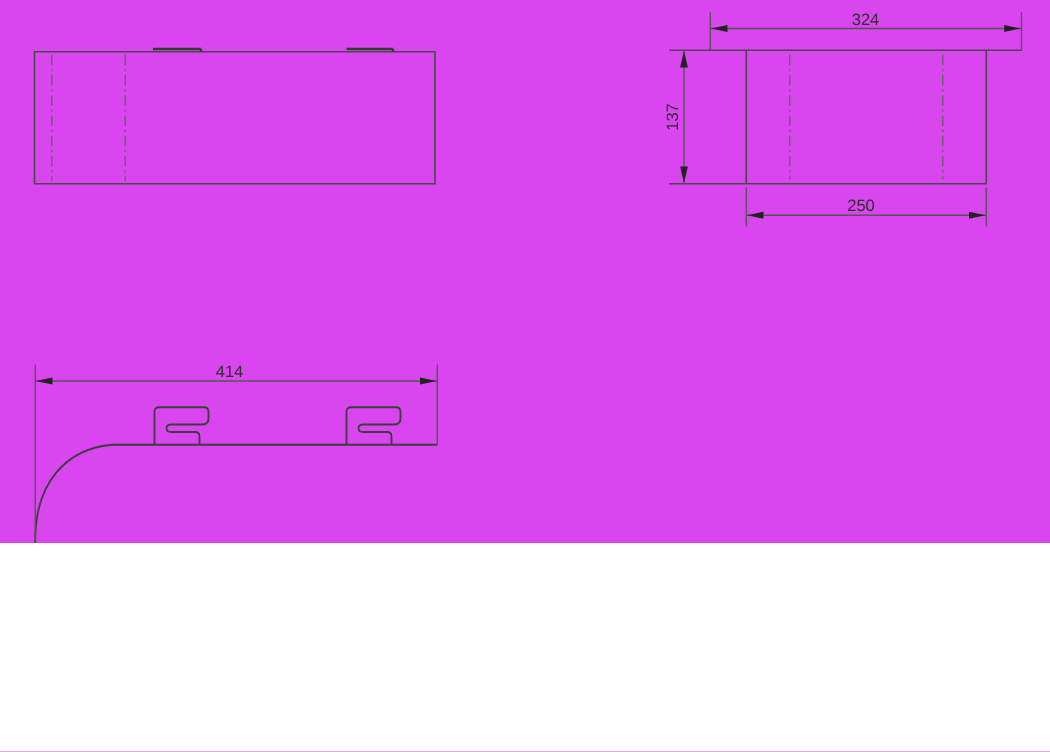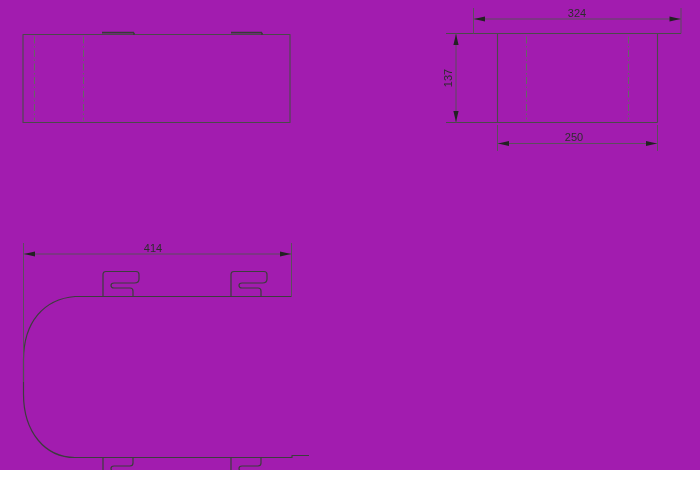--- a/index.html
+++ b/index.html
@@ -3,22 +3,22 @@
 <meta charset="utf-8">
 <style>
   html, body {
     margin: 0;
     padding: 0;
     background: #ffffff;
   }
   .sheet {
     position: relative;
     width: 700px;
-    height: 470px;
-    background: #a21caf;
+    height: 362px;
+    background: #d946ef;
     overflow: hidden;
   }
   svg text {
     font-family: "Liberation Sans", sans-serif;
     font-size: 11px;
     fill: #2d2d2d;
   }
   .obj  { stroke: #4a4a4a; stroke-width: 1.1; fill: none; stroke-linejoin: round; }
   .obj2 { stroke: #3d3d3d; stroke-width: 1.2; fill: none; stroke-linejoin: round; }
   .tab  { stroke: #383838; stroke-width: 1.7; fill: none; }

